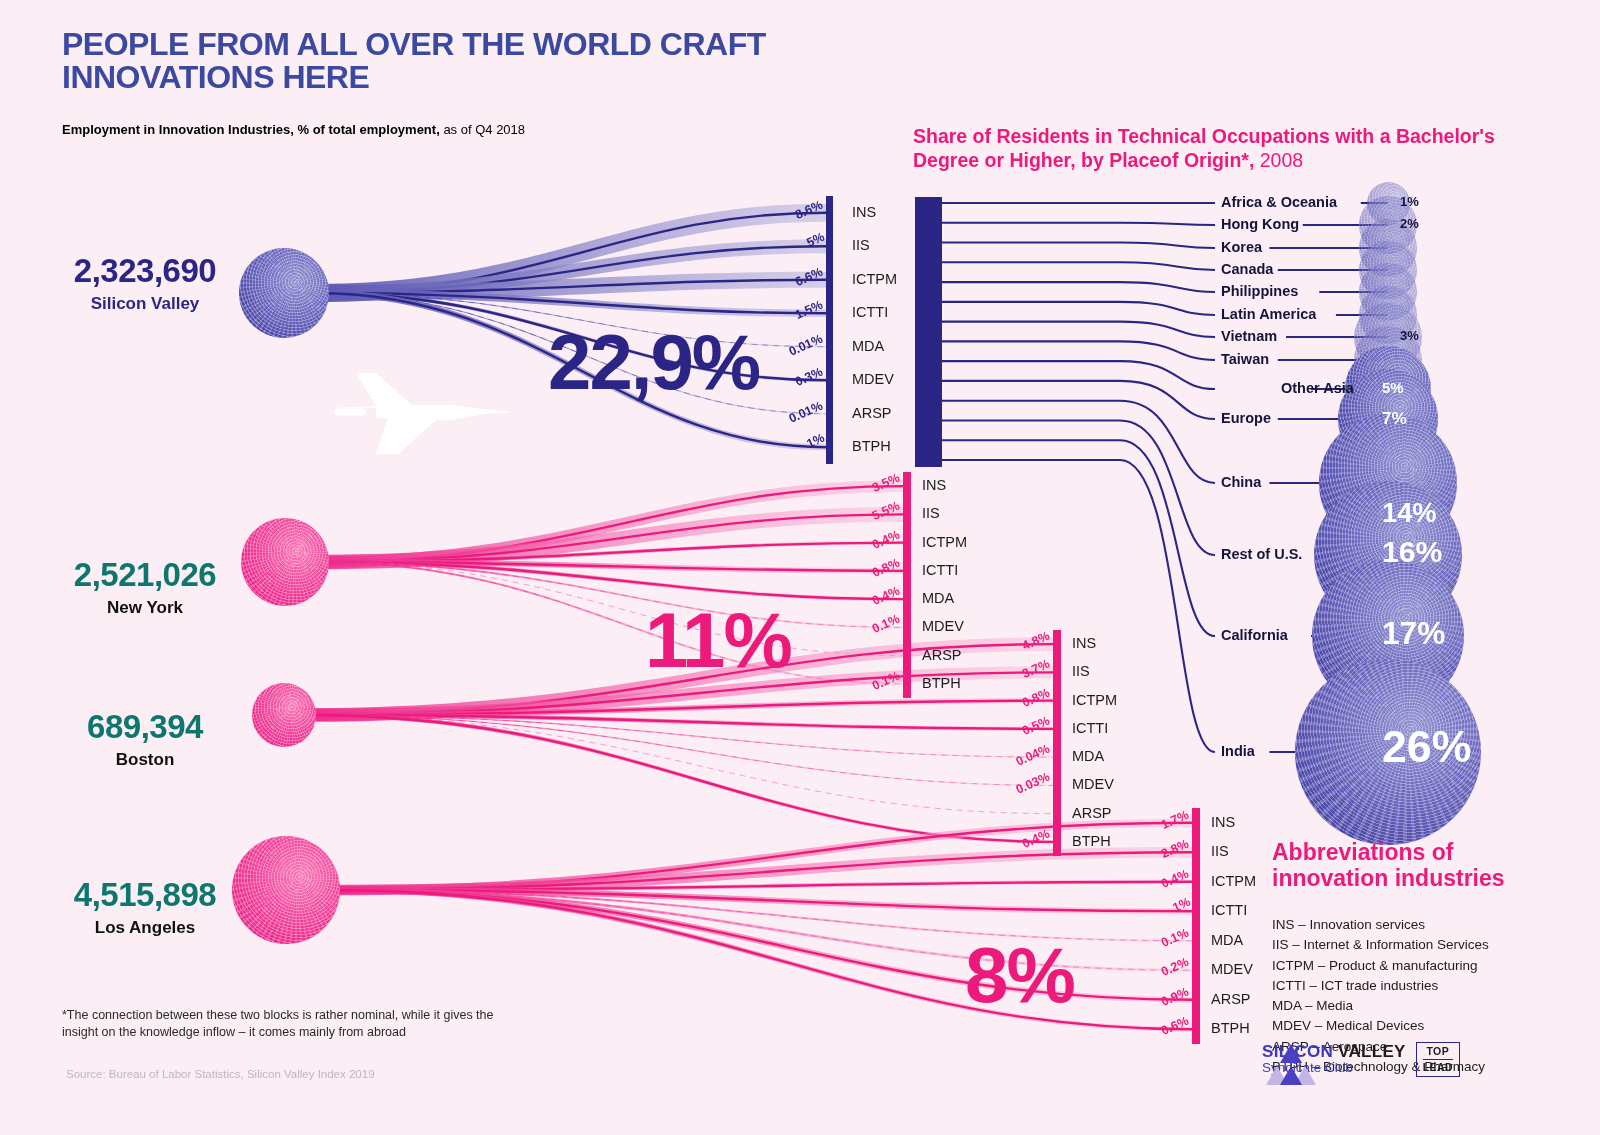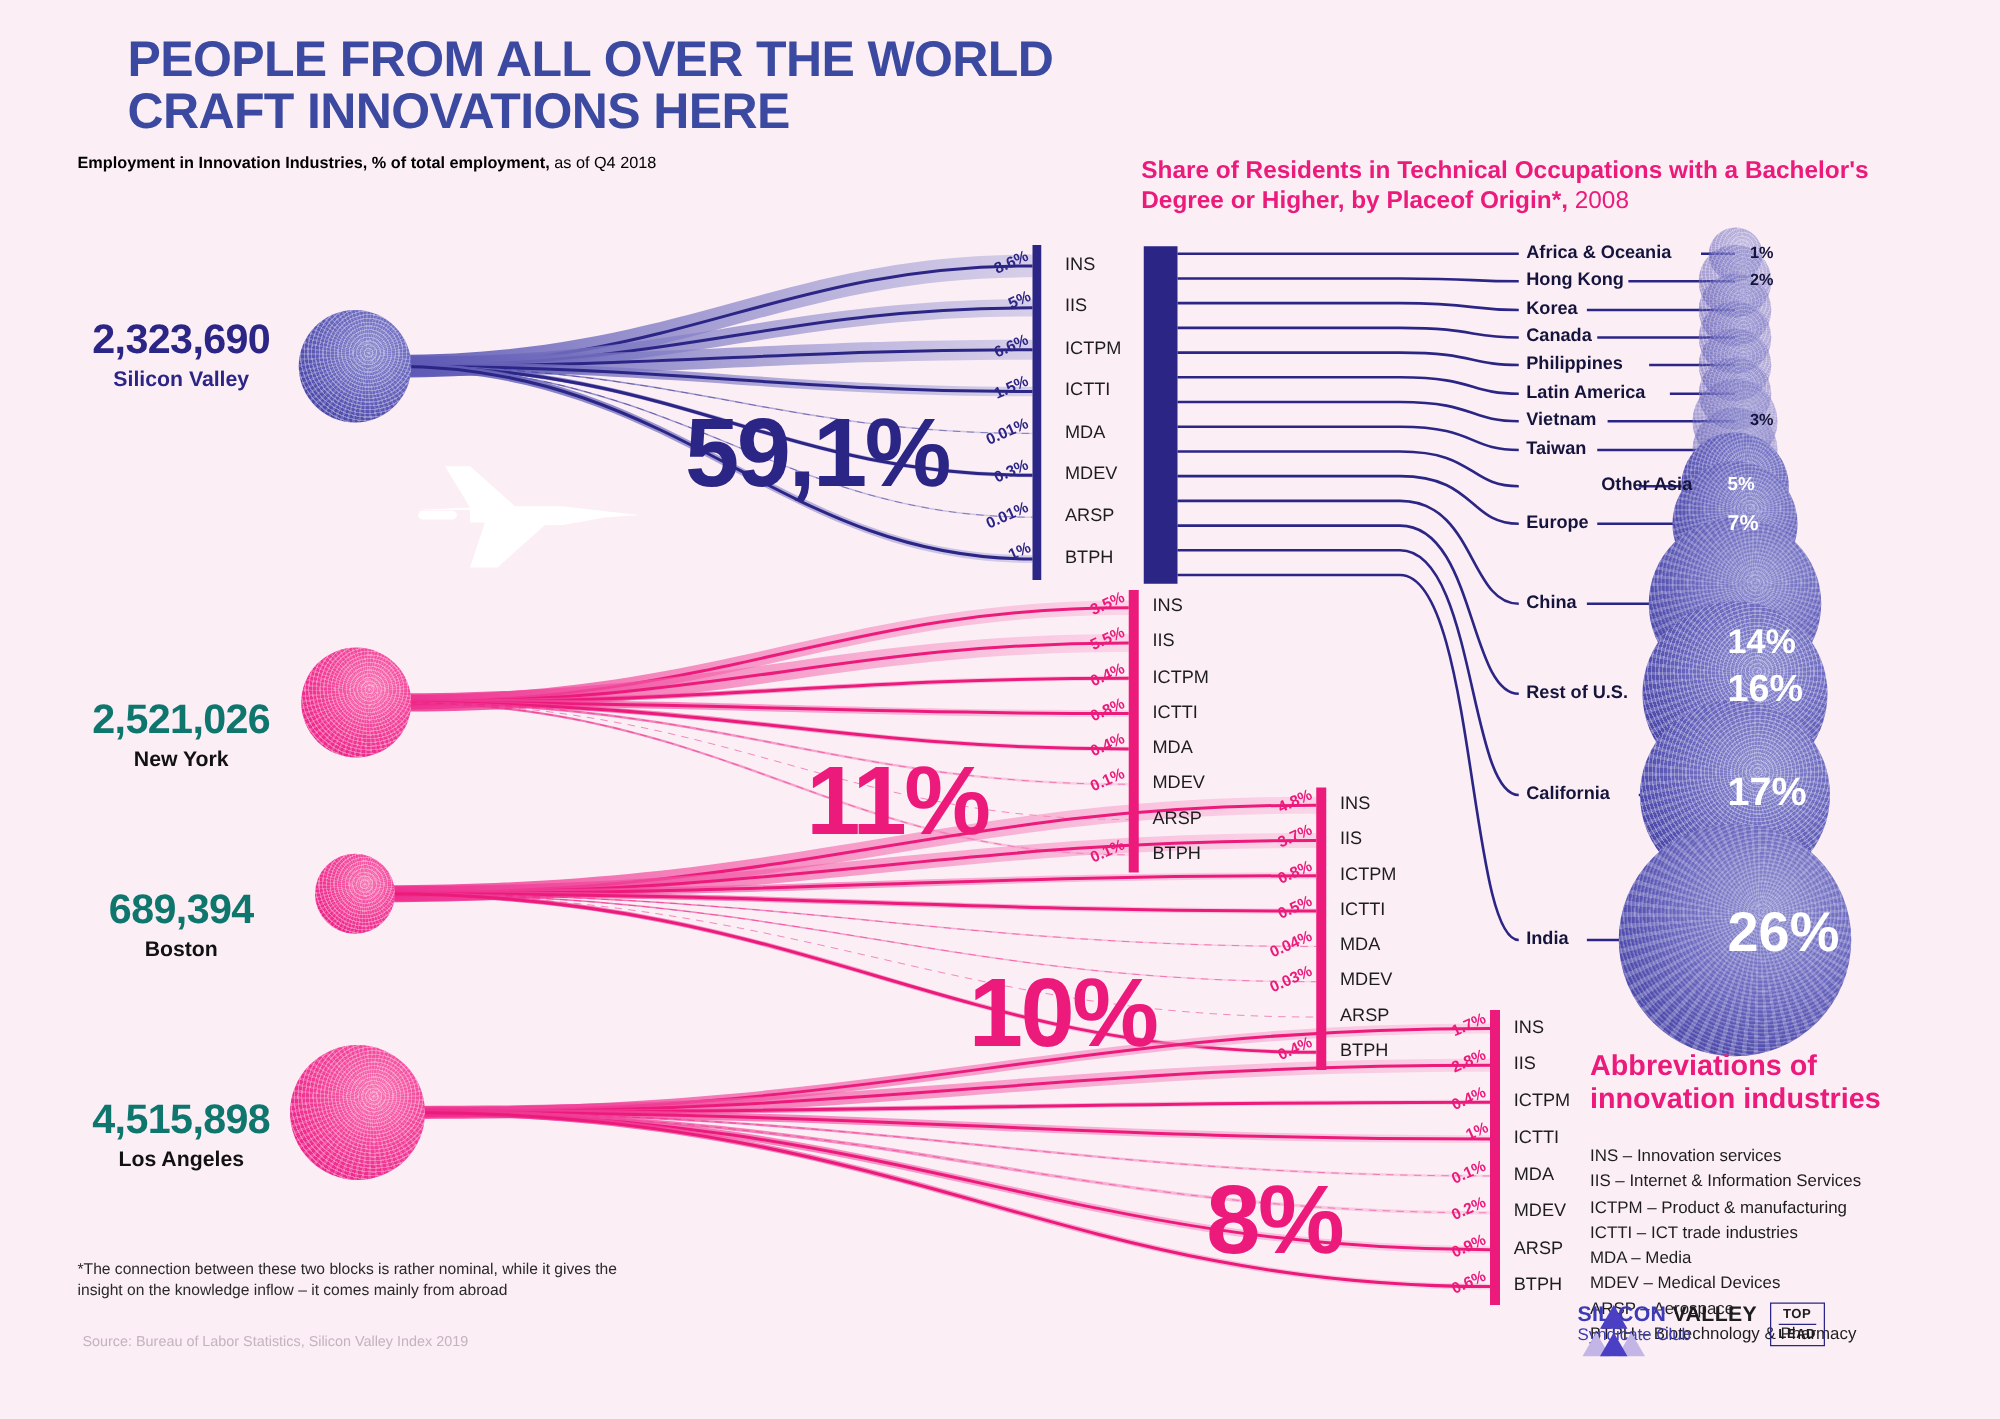--- a/index.html
+++ b/index.html
@@ -9,22 +9,22 @@
     font-family:"Liberation Sans", sans-serif;
     overflow:hidden;
     position:relative;
   }
   #stage{position:relative;width:1600px;height:1135px;}
   .abs{position:absolute;}
 
   
   #main-title{
     left:62px;top:28px;width:760px;
-    font-size:40px;line-height:1.02;font-weight:bold;
-    color:#3b4aa0;letter-spacing:-0.5px;margin-left:40px;
+    font-size:32px;line-height:1.02;font-weight:bold;
+    color:#3b4aa0;letter-spacing:-0.5px;
   }
   #left-sub{
     left:62px;top:122px;width:480px;
     font-size:13px;line-height:1.25;font-weight:bold;color:#000000;
   }
   #left-sub .light{font-weight:normal;}
   #right-sub{
     left:913px;top:124px;width:600px;
     font-size:19.5px;line-height:1.25;font-weight:bold;color:#ec1a7b;
   }
@@ -236,23 +236,22 @@
     <div class="city-num">4,515,898</div>
     <div class="city-name">Los Angeles</div>
   </div>
   <div class="abs sphere sphere-pink" style="left:232px;top:836px;width:108px;height:108px;"></div>
 
   <svg class="abs" style="left:332px;top:368px;" width="180" height="90" viewBox="0 0 180 90">
     <path d="M0 40 L44 40 L44 50 L56 50 L44 86 L66 86 L104 52 L118 52 L152 46 L180 44 L152 41 L118 37 L80 37 L44 5 L24 5 L44 38 Z" fill="#ffffff"></path>
     <path d="M30 44 L6 44" stroke="#ffffff" stroke-width="7" stroke-linecap="round"></path>
   </svg>
 
-  <div class="abs big-pct blue" style="left:548px;top:317px;">59,1%</div>
+  <div class="abs big-pct blue" style="left:548px;top:317px;">22,9%</div>
   <div class="abs big-pct pink" style="left:645px;top:595px;">11%</div>
-  <div class="abs big-pct pink" style="left:775px;top:765px;">10%</div>
   <div class="abs big-pct pink" style="left:965px;top:930px;">8%</div>
 
   <div id="axis-groups">
       <div class="abs" style="left: 826px; top: 196px; width: 7px; height: 268px; background: rgb(43, 37, 133);"></div>
       <div class="abs ind-label" style="left: 852px; top: 203.75px;">INS</div>
       <div class="abs flow-pct blue" style="left: 790px; top: 196.75px; transform: rotate(-24deg); transform-origin: 100% 50%; text-align: right; width: 32px;">8.6%</div>
       <div class="abs ind-label" style="left: 852px; top: 237.25px;">IIS</div>
       <div class="abs flow-pct blue" style="left: 806px; top: 230.25px; transform: rotate(-24deg); transform-origin: 100% 50%; text-align: right; width: 16px;">5%</div>
       <div class="abs ind-label" style="left: 852px; top: 270.75px;">ICTPM</div>
       <div class="abs flow-pct blue" style="left: 790px; top: 263.75px; transform: rotate(-24deg); transform-origin: 100% 50%; text-align: right; width: 32px;">6.6%</div>

